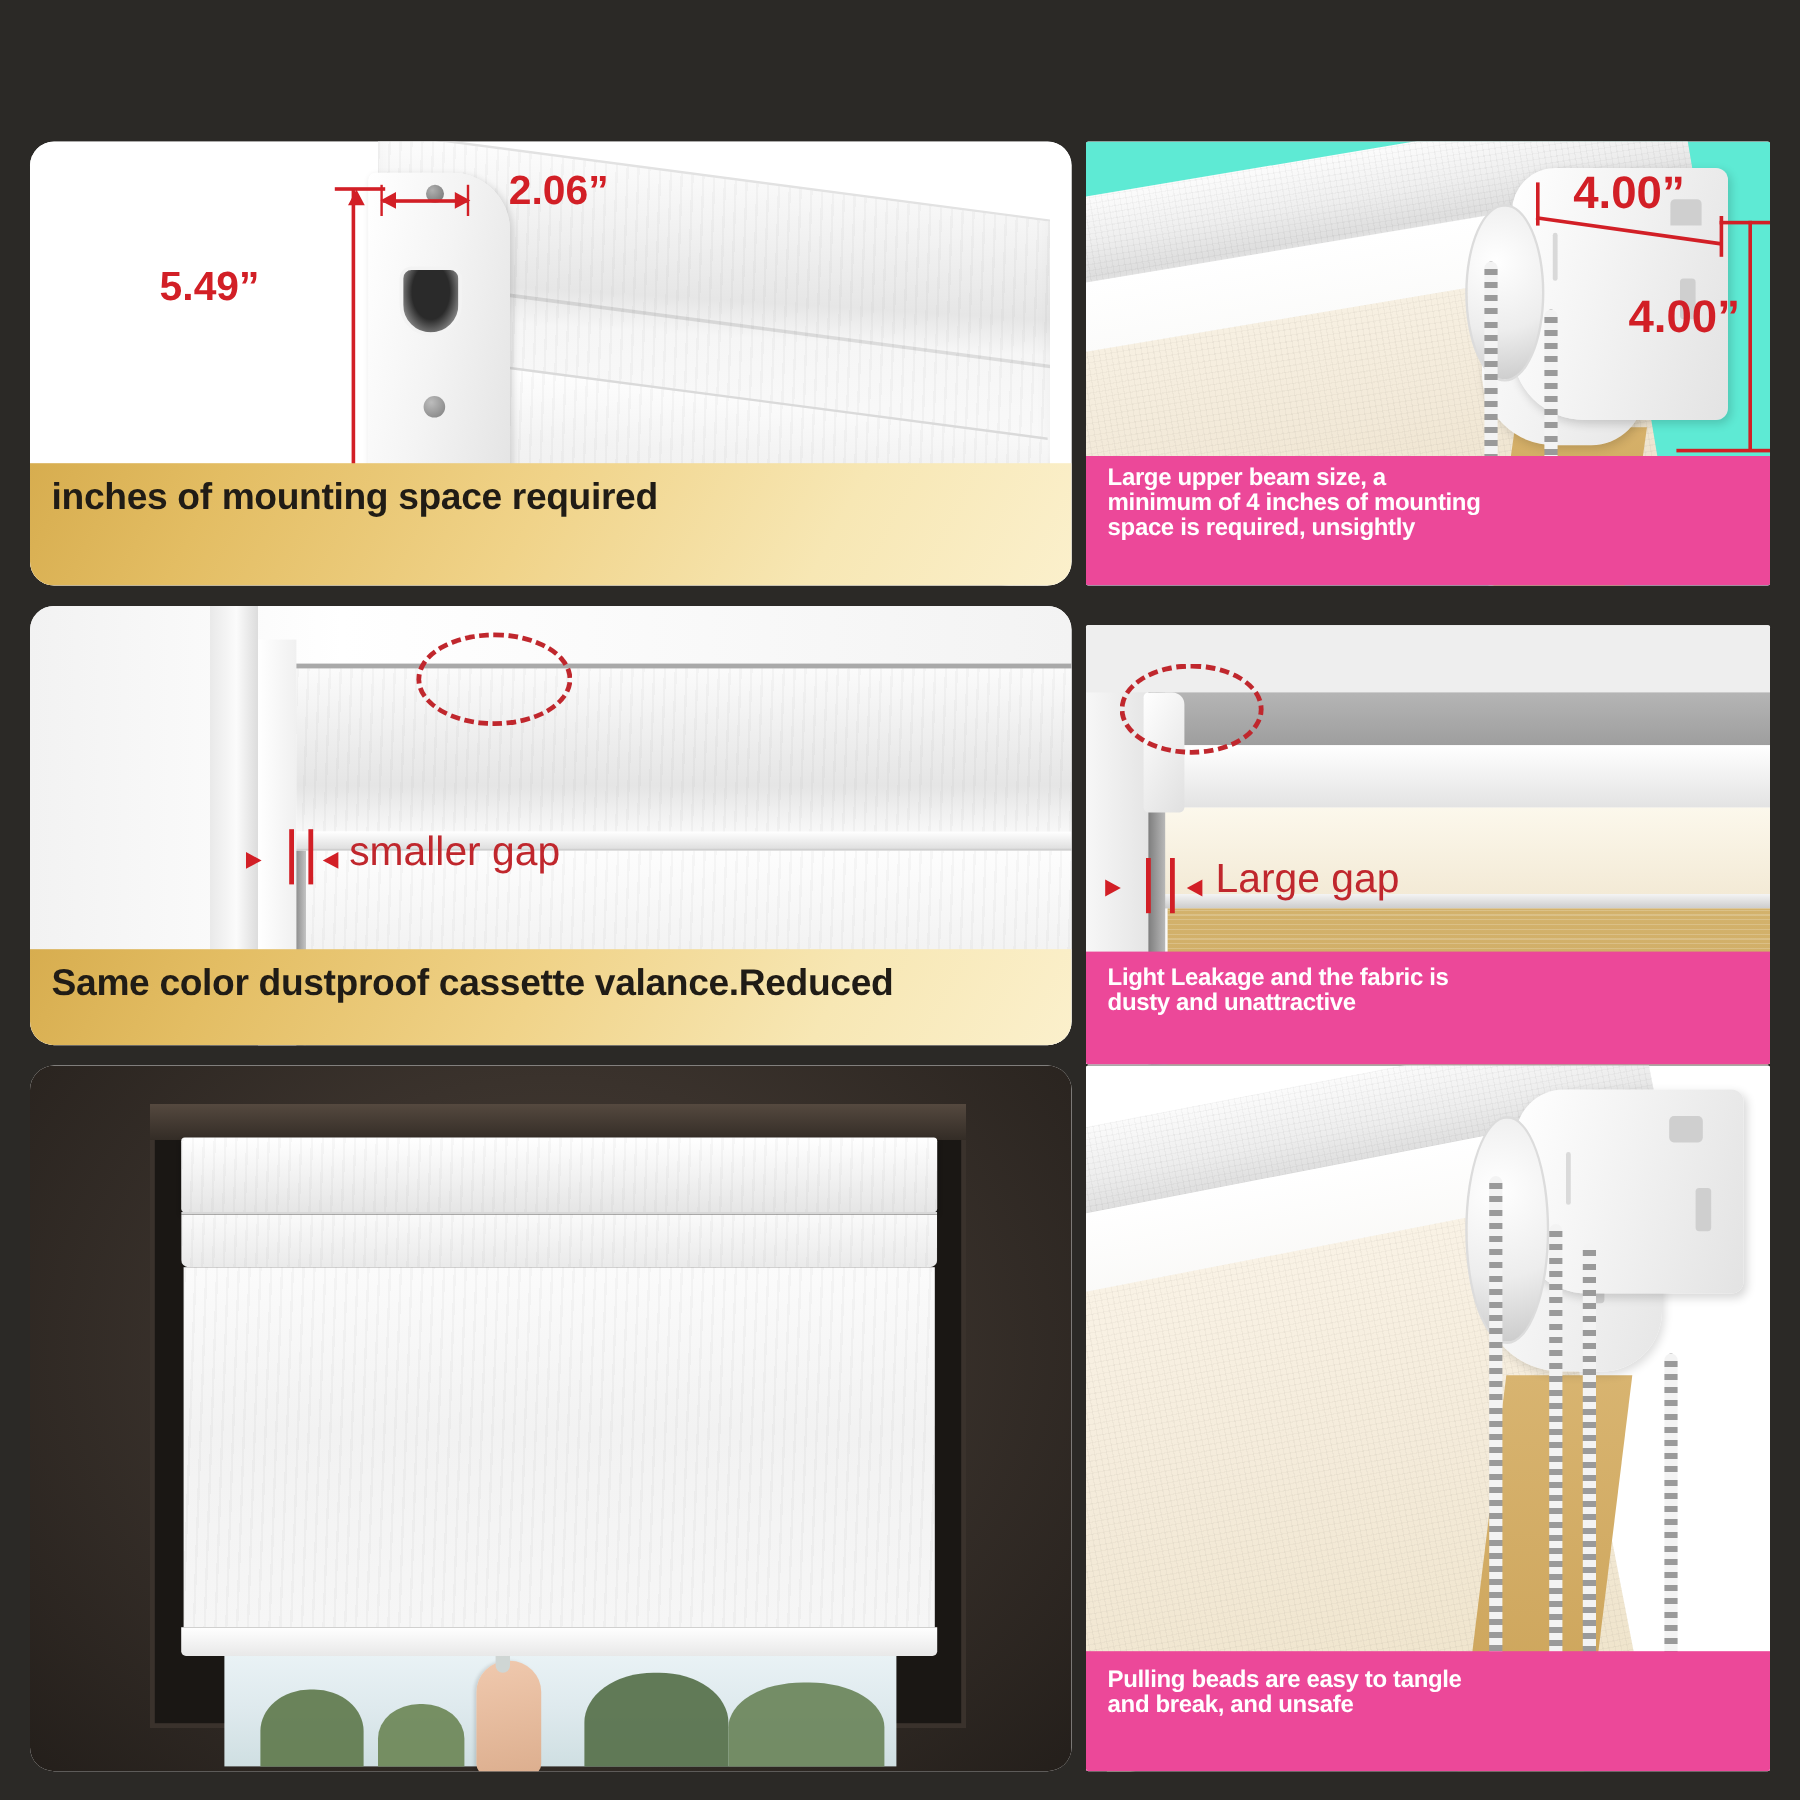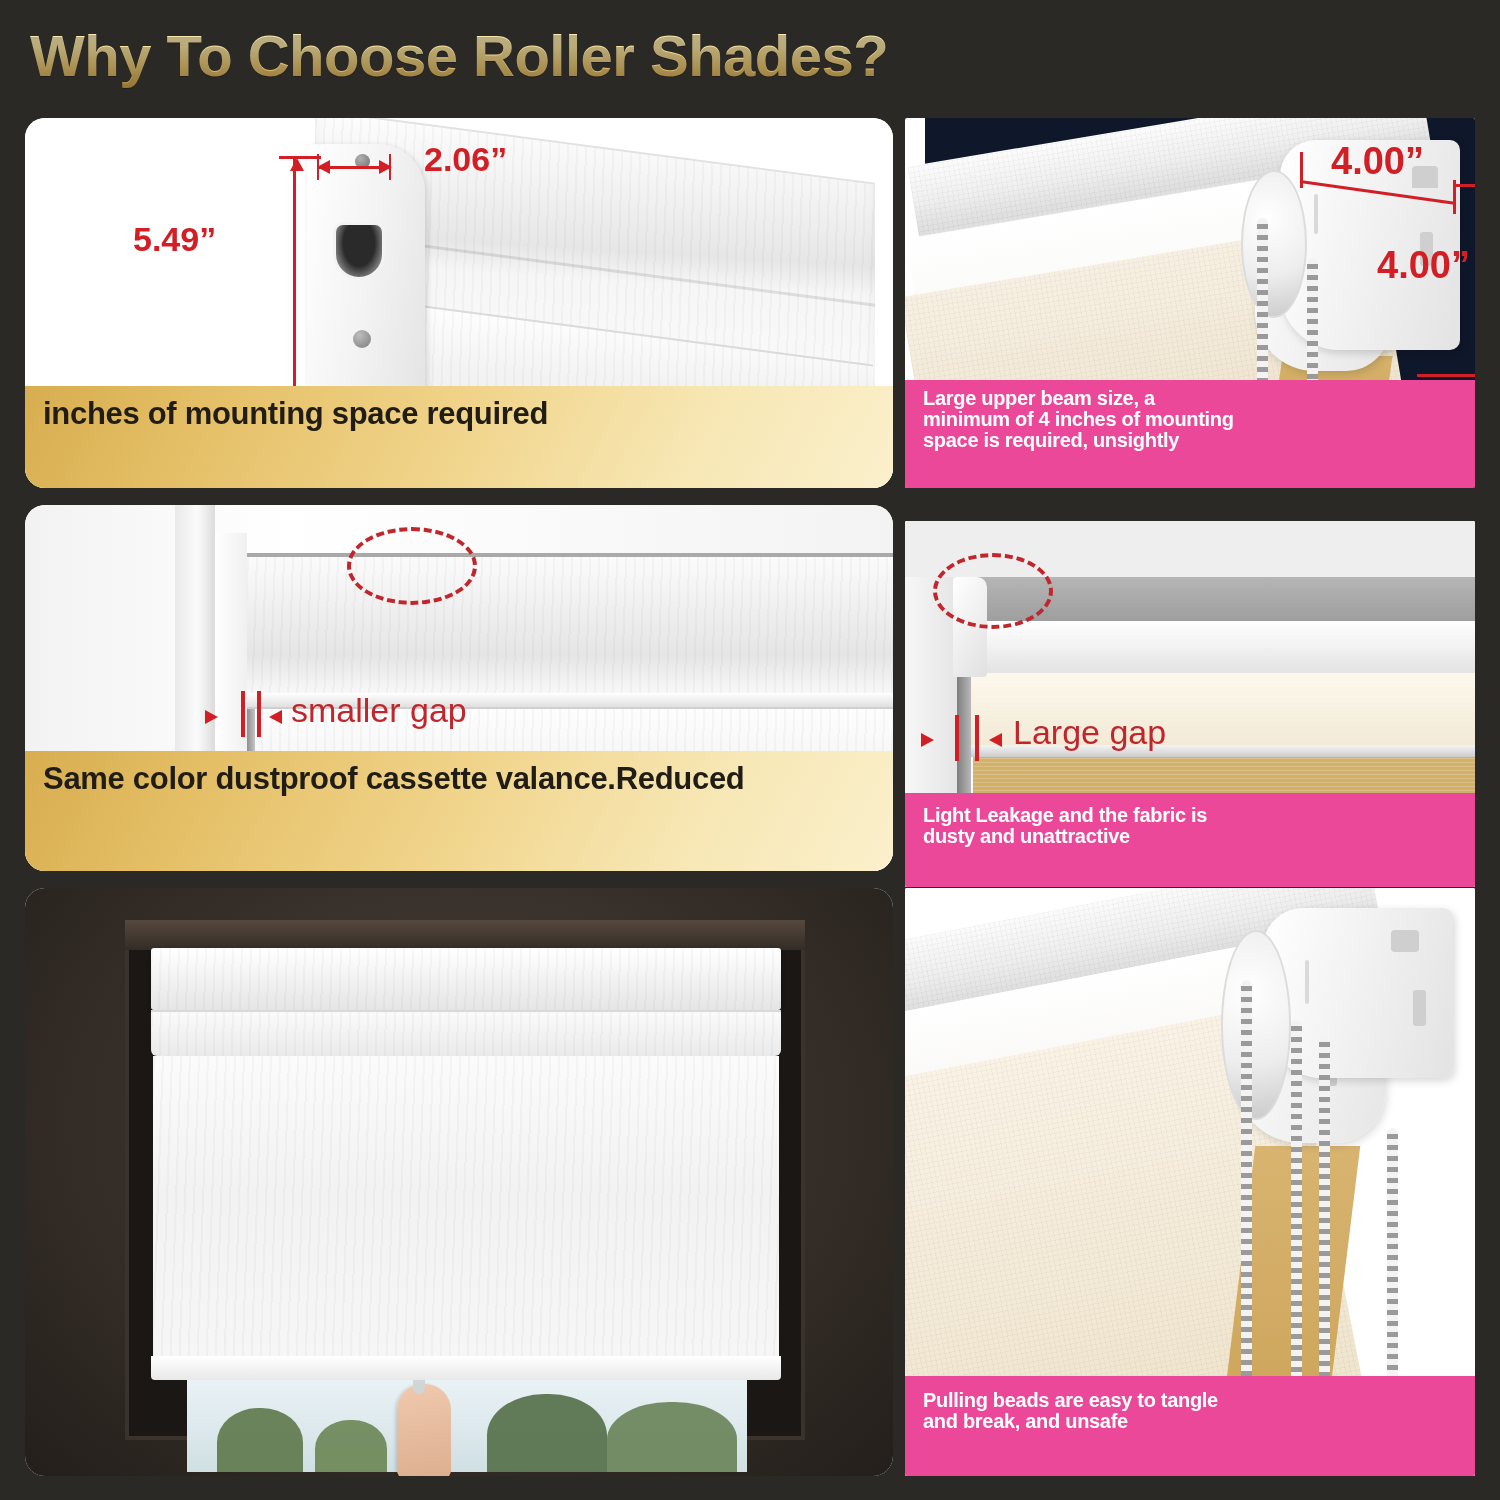--- a/index.html
+++ b/index.html
@@ -48,21 +48,21 @@
     background: linear-gradient(118deg,#d7ad4f 0%, #e3bd63 18%, #f0d389 48%, #f7e7b4 76%, #fbf0cc 100%);
     color: #201c16; font-size: 31px;
   }
   .caption.gray {
     background: #ec4899; color: #ffffff; font-size: 20px;
   }
   .cap-l1, .cap-l2, .cap-l3 { display: block; white-space: nowrap; }
 
   .p1 .caption { height: 102px; }
   .p2 .caption { height: 108px; padding-top: 8px; }
-  .p3 .caption { height: 120px; margin-top: 32px; }
+  .p3 .caption { height: 80px; margin-top: 32px; }
   .p4 .caption { height: 94px; padding-top: 12px; }
   .p5 .caption { height: 106px; }
   .p6 .caption { height: 100px; padding-top: 14px; }
 
   
   .p1 .art { background:#ffffff; }
   .valance-body {
     position: absolute; left: 290px; top: 28px; width: 560px; height: 215px;
     background: linear-gradient(176deg, #fdfdfd 0%, #f2f2f2 24%, #e6e6e6 48%, #f6f6f6 60%, #fafafa 100%);
     transform: skewY(7.5deg);
@@ -104,21 +104,21 @@
   .arrow-l, .arrow-r {
     position:absolute; width:0; height:0; border-top:7px solid transparent; border-bottom:7px solid transparent;
   }
   .arrow-l { border-right:13px solid #d21f26; }
   .arrow-r { border-left:13px solid #d21f26; }
   .arrow-u, .arrow-d { position:absolute; width:0;height:0;border-left:7px solid transparent;border-right:7px solid transparent;}
   .arrow-u { border-bottom:13px solid #d21f26; }
   .arrow-d { border-top:13px solid #d21f26; }
 
   
-  .p2 .art { background:#0f172a;margin-left:20px; }
+  .p2 .art { background:#5eead4; }
   .rs2-tube {
     position:absolute; left:-10px; top:48px; width:520px; height:92px;
     background: linear-gradient(180deg,#fcfcfc 0%, #efefef 40%, #dedede 72%, #f4f4f4 100%);
     transform: rotate(-9.5deg); transform-origin: left center;
     border-radius: 4px;
   }
   .mesh{ position:absolute; inset:0; opacity:.5;
     background:
       repeating-linear-gradient(90deg, rgba(0,0,0,0.06) 0 1px, transparent 1px 5px),
       repeating-linear-gradient(0deg, rgba(0,0,0,0.05) 0 1px, transparent 1px 5px);}
@@ -231,21 +231,20 @@
     transform: skewX(-7deg);}
   .b6 { left: 358px; top: 20px; width: 190px; height: 170px; border-radius: 40px 10px 10px 60px;}
   .b6b{ left: 330px; top: 110px; width: 150px; height: 145px; border-radius: 66px 12px 50px 66px;
         background: linear-gradient(105deg,#fbfbfb,#e6e6e6); box-shadow:2px 3px 8px rgba(0,0,0,.14);}
 </style>
 </head>
 <body>
 
 <div class="page">
 
-  <div class="title">Why To Choose Roller Shades?</div>
 
   <div class="panel left p1">
     <div class="art">
       <div class="valance-body">
           <div class="streaks"></div>
         </div>
       <div class="valance-lower">
           <div class="streaks"></div>
         </div>
       <div class="endcap">

